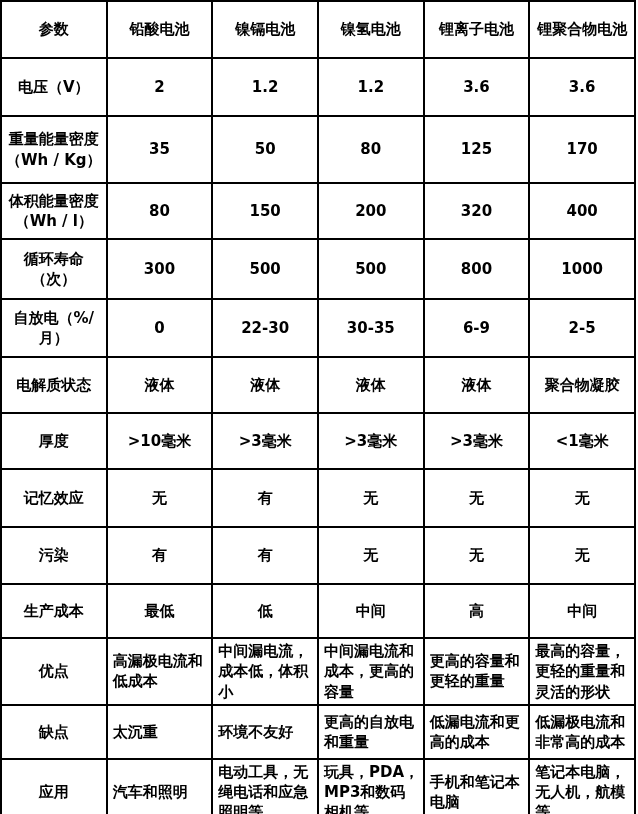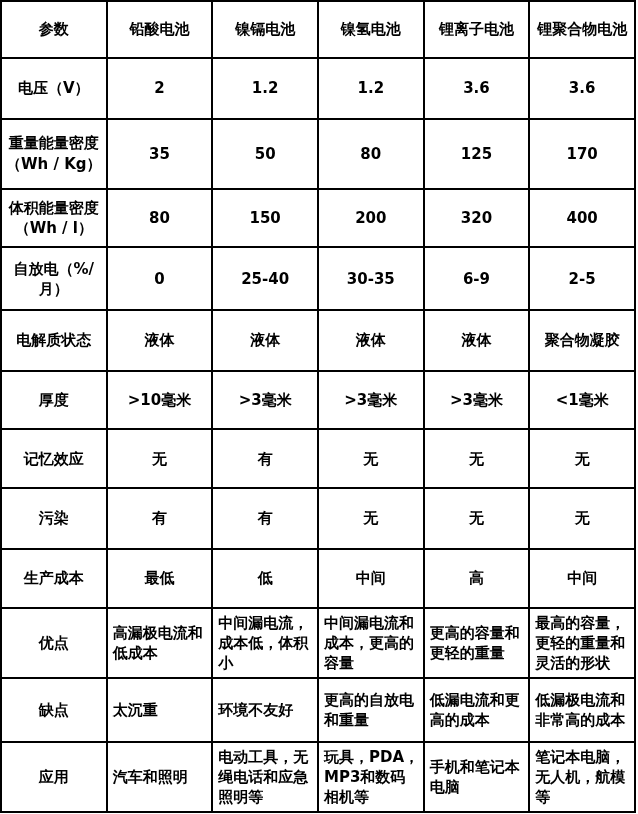--- a/index.html
+++ b/index.html
@@ -93,24 +93,33 @@
       <tr>
         <th class="row-label">体积能量密度
 （Wh / l）</th>
         <td>80</td>
         <td>150</td>
         <td>200</td>
         <td>320</td>
         <td>400</td>
       </tr>
       <tr>
+        <th class="row-label">循环寿命
+（次）</th>
+        <td>300</td>
+        <td>500</td>
+        <td>500</td>
+        <td>800</td>
+        <td>1000</td>
+      </tr>
+      <tr>
         <th class="row-label">自放电（%/
 月）</th>
         <td>0</td>
-        <td>25-40</td>
+        <td>22-30</td>
         <td>30-35</td>
         <td>6-9</td>
         <td>2-5</td>
       </tr>
       <tr>
         <th class="row-label">电解质状态</th>
         <td>液体</td>
         <td>液体</td>
         <td>液体</td>
         <td>液体</td>

